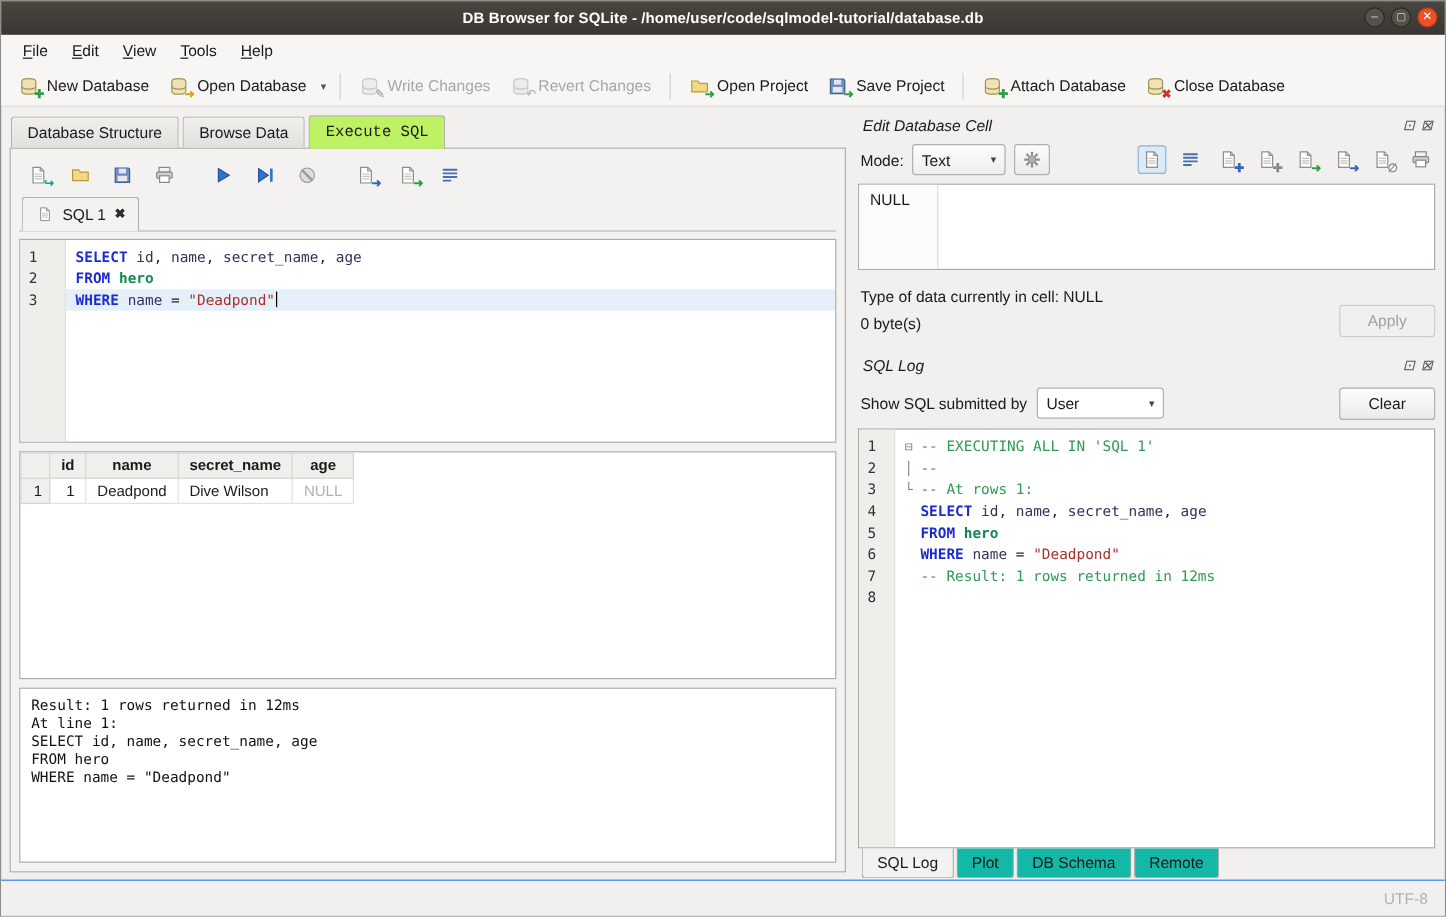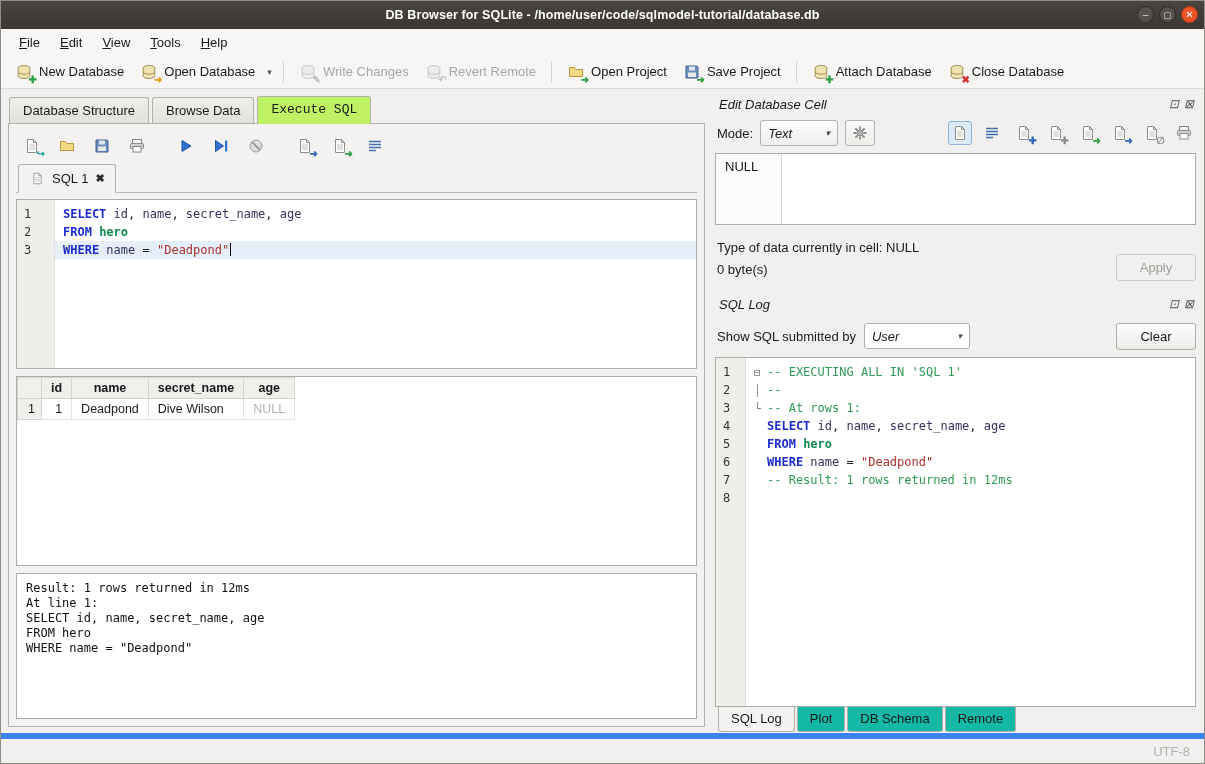--- a/index.html
+++ b/index.html
@@ -96,21 +96,21 @@
   
   .dock-header { height:24px; flex:0 0 24px; display:flex; align-items:center; padding:2px 2px 0 4px;font-style:italic; }
   .dock-header.second { margin-top:10px; }
   .flex1 { flex:1; }
   .dock-ic { color:#555; font-size:12px; margin-left:5px; line-height:1; }
   .dock-ic.float::before { content:"⊡"; }
   .dock-ic.closep::before { content:"⊠"; }
 
   .mode-row { display:flex; align-items:center; gap:7px; height:36px; flex:0 0 36px; padding-left:2px; }
   .lbl { white-space:nowrap; }
-  .combo { display:flex; align-items:center; justify-content:space-between; gap:10px; min-width:78px; height:26px; padding:0 7px; border:1px solid #b2b0ac; border-radius:3px; background:linear-gradient(#fdfdfc,#efeeec);font-style:italic; }
+  .combo { display:flex; align-items:center; justify-content:space-between; gap:10px; min-width:78px; height:26px; padding:0 7px; border:1px solid #b2b0ac; border-radius:3px; background:linear-gradient(#fdfdfc,#efeeec); }
   .combo.wide { min-width:106px; background:#fff; }
   .combo-caret { font-size:9px; color:#444; }
   .combo-caret::before { content:"▾"; }
   .cell-icons { display:flex; align-items:center; gap:8px; margin-left:auto; }
 
   .cell-edit { height:72px; flex:0 0 72px; background:#fff; border:1px solid #aeaca8; display:flex; margin-top:2px; }
   .cell-gutter { width:66px; flex:0 0 66px; border-right:1px solid #dddbd7; background:#fbfbfa; padding:5px 0 0 9px; color:#1a1a1a; }
   .cell-main { flex:1; }
 
   .type-row { display:flex; margin-top:12px; flex:0 0 auto; padding-left:2px;align-items:flex-end; }
@@ -122,21 +122,21 @@
   .show-row .btn { margin-left:auto; }
 
   .log { flex:1; min-height:0; margin-top:4px; }
   .log .gutter { width:30px; flex:0 0 30px; }
 
   .dock-tabbar { height:26px; flex:0 0 26px; display:flex; align-items:flex-start; padding-left:3px; margin-top:0; }
   .btab { padding:4px 12px 5px; border:1px solid #b2b0ac; border-top:none; border-radius:0 0 3px 3px; background:#14b8a6; margin-right:2px; font-size:13px; }
   .btab.active { background:#f3f2f0; }
 
   
-  .statusbar { height:30px; flex:0 0 30px; border-top:6px solid #3b82f6; background:#f1f0ee; display:flex; align-items:center; justify-content:flex-end; padding-right:14px; color:#b4b2ae; }
+  .statusbar { height:30px; flex:0 0 30px; border-top:1px solid #3b82f6; background:#f1f0ee; display:flex; align-items:center; justify-content:flex-end; padding-right:14px; color:#b4b2ae; }
 </style>
 </head>
 <body>
 
 <svg style="position:absolute;width:0;height:0" aria-hidden="true">
   <defs>
     <symbol id="i-doc" viewBox="0 0 16 16">
         <path d="M3.5 1.5h6l3 3v10h-9z" fill="#fdfdfc" stroke="#8d8d8b"></path>
         <path d="M9.5 1.5v3h3" fill="none" stroke="#8d8d8b"></path>
         <path d="M5 7h6M5 9h6M5 11h6" stroke="#c3c3c1" stroke-width="1"></path>
@@ -229,21 +229,21 @@
         </span>
         <span>Write Changes</span>
       </div>
       <div class="tb-btn disabled">
         <span class="ic">
           <svg viewBox="0 0 16 16">
             <use href="#i-cyl"></use>
           </svg>
           <b class="badge" style="color:#7a7a78">↶</b>
         </span>
-        <span>Revert Remote</span>
+        <span>Revert Changes</span>
       </div>
       <div class="tb-sep"></div>
       <div class="tb-btn">
         <span class="ic">
           <svg viewBox="0 0 16 16">
             <use href="#i-folder"></use>
           </svg>
           <b class="badge" style="color:#2f9e44">➜</b>
         </span>
         <span>Open Project</span>

